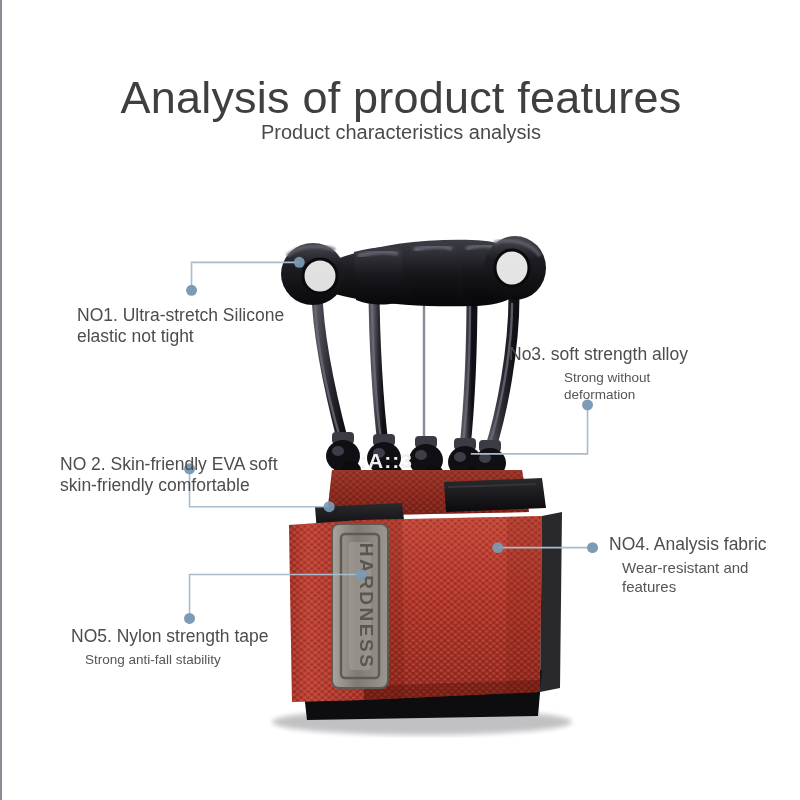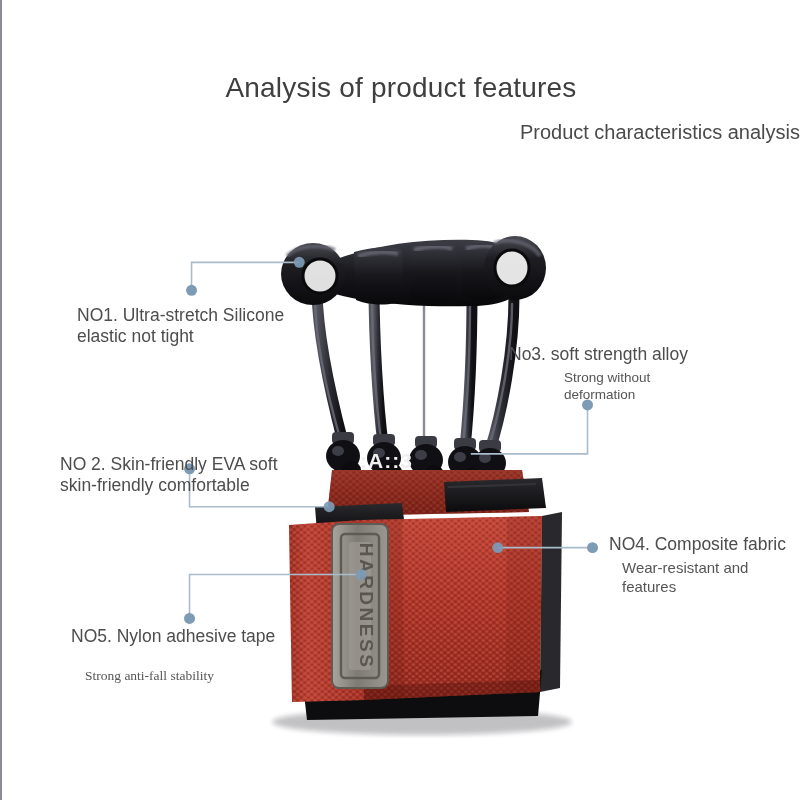--- a/index.html
+++ b/index.html
@@ -11,26 +11,26 @@
     position:relative;
     border-left:2px solid #8a8c93;
     box-sizing:border-box;
   }
   #stage{position:absolute;inset:0;}
 
   
   .title{
     position:absolute;left:0;right:0;top:72px;
     text-align:center;
-    font-size:28px;color:#3f3f3f;font-weight:400;
+    font-size:45px;color:#3f3f3f;font-weight:400;
     letter-spacing:.2px;
   }
   .subtitle{
     position:absolute;left:0;right:0;top:121px;
-    text-align:right;
+    text-align:center;
     font-size:20px;color:#4a4a4a;font-weight:400;
   }
 
   
   .ann{position:absolute;color:#4d4d4d;}
   .ann .main{font-size:17.5px;line-height:21px;white-space:pre-line;}
   .ann .sub{font-size:13.5px;line-height:17px;color:#555;white-space:pre-line;}
 
   
   #leaders{position:absolute;inset:0;}
@@ -257,23 +257,23 @@
 skin-friendly comfortable</div>
   </div>
 
   <div class="ann" style="left:507px;top:344px;width:230px;">
     <div class="main">No3. soft strength alloy</div>
     <div class="sub" style="margin-left:55px;margin-top:4px;">Strong without
 deformation</div>
   </div>
 
   <div class="ann" style="left:607px;top:534px;width:190px;">
-    <div class="main">NO4. Composite fabric</div>
+    <div class="main">NO4. Analysis fabric</div>
     <div class="sub" style="font-size:15px;line-height:19px;margin-left:13px;margin-top:3px;">Wear-resistant and
 features</div>
   </div>
 
   <div class="ann" style="left:69px;top:626px;width:240px;">
-    <div class="main">NO5. Nylon adhesive tape</div>
-    <div class="sub" style="margin-left:14px;margin-top:20px;font-family:Liberation Serif, serif;">Strong anti-fall stability</div>
+    <div class="main">NO5. Nylon strength tape</div>
+    <div class="sub" style="margin-left:14px;margin-top:4px;">Strong anti-fall stability</div>
   </div>
 
 </div>
 
 </body></html>

